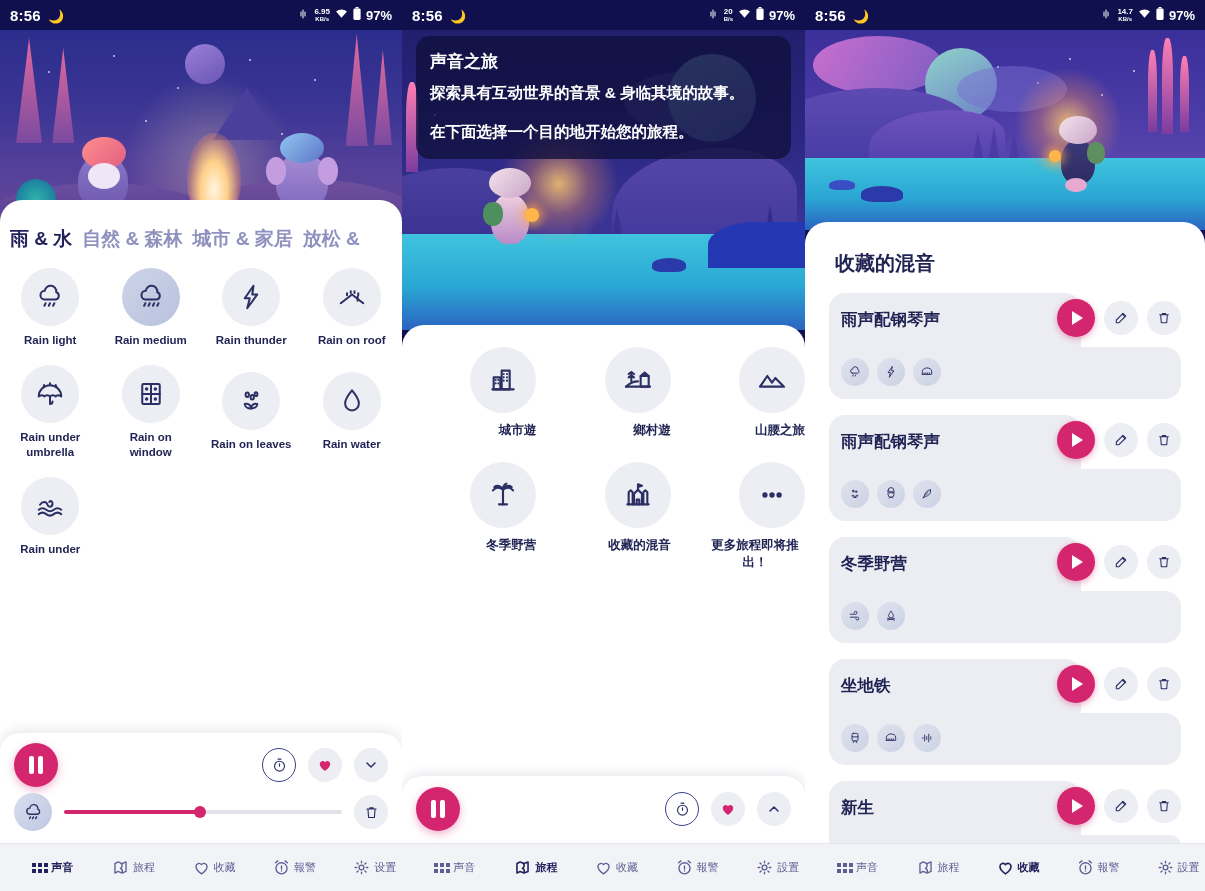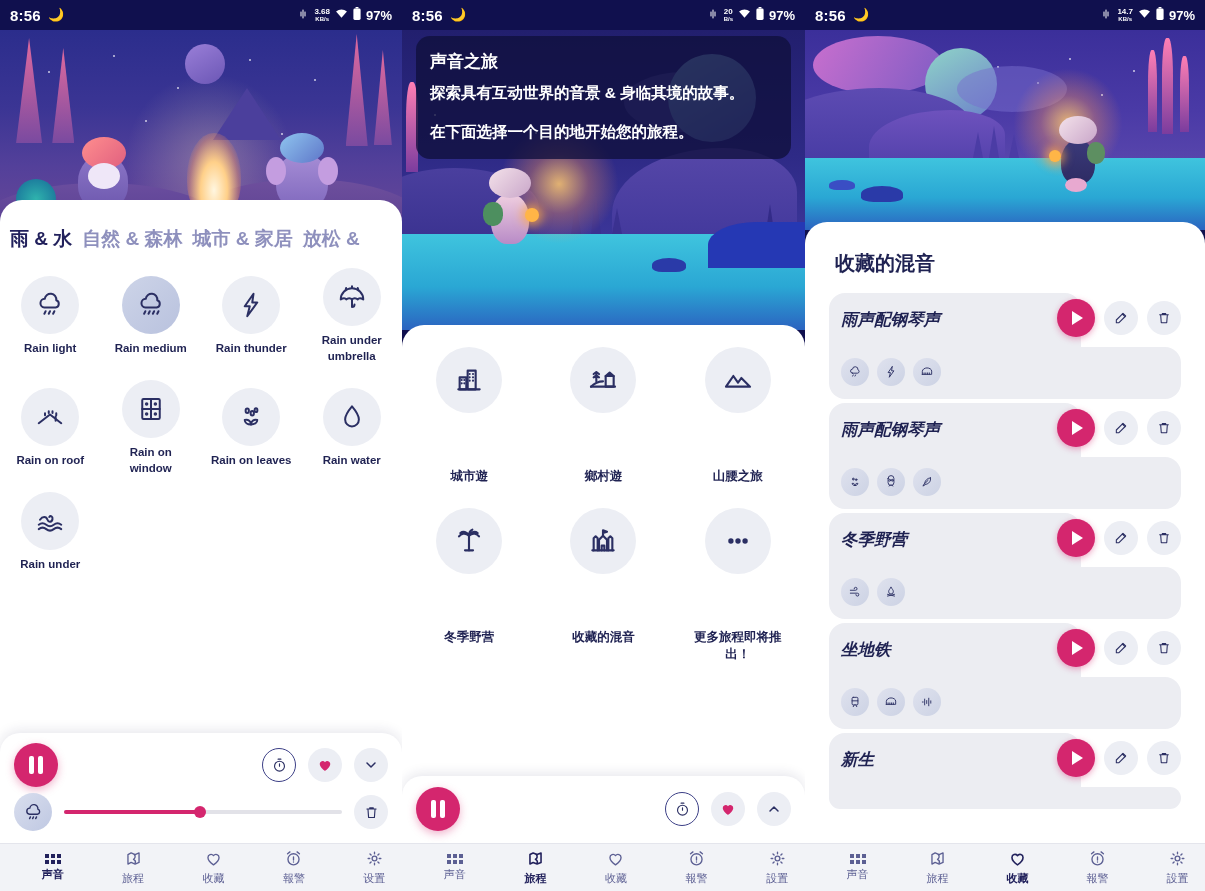--- a/index.html
+++ b/index.html
@@ -13,21 +13,21 @@
   .s1 { width: 402px; }
   .s2 { width: 403px; }
   .s3 { width: 400px; }
 
   
   .statusbar {
     position: absolute; top: 0; left: 0; right: 0; height: 30px;
     background: #10104e; color: #fff; display: flex; align-items: center;
     padding: 0 10px; z-index: 40; font-size: 14px; font-weight: bold;
   }
-  .sb-left { display: flex; align-items: flex-start; gap: 8px; }
+  .sb-left { display: flex; align-items: flex-end; gap: 8px; }
   .sb-time { font-size: 15px; letter-spacing: .2px; }
   .sb-moon { font-size: 13px; }
   .sb-right { margin-left: auto; display: flex; align-items: center; gap: 5px; font-size: 12px; }
   .sb-net { display: flex; flex-direction: column; align-items: center; line-height: 1; }
   .sb-net b { font-size: 8px; font-weight: bold; }
   .sb-net s { font-size: 6px; text-decoration: none; }
   .sb-batt { font-size: 13px; font-weight: bold; }
   .ic { display: inline-block; }
 
   
@@ -99,31 +99,31 @@
     position: absolute; left: 14px; right: 14px; top: 36px; z-index: 12;
     background: rgba(16,16,60,.78); border-radius: 14px; padding: 14px 14px 16px 14px;
     color: #fff;
   }
   .jtitle { font-size: 17px; font-weight: bold; margin-bottom: 9px; }
   .jsub { font-size: 15.5px; font-weight: bold; line-height: 1.45; }
   .jsub2 { font-size: 15.5px; font-weight: bold; margin-top: 18px; }
 
   
   .jgrid { display: flex; flex-wrap: wrap; padding: 22px 0 0 0; }
-  .jcell { width: 33.33%; display: flex; flex-direction: column; align-items: center; margin-bottom: 22px; gap: 46px; }
+  .jcell { width: 33.33%; display: flex; flex-direction: column; align-items: flex-end; margin-bottom: 22px; }
   .jdisc {
     width: 66px; height: 66px; border-radius: 50%; background: #eceef4;
     display: flex; align-items: center; justify-content: center; margin-bottom: 9px;
   }
   .jlabel { font-size: 12.5px; font-weight: bold; color: #1f2252; text-align: center; line-height: 1.4; max-width: 100px; }
 
   
   .fav-title { font-size: 20px; font-weight: bold; color: #1f2252; padding: 28px 0 16px 30px; }
   .fav-list { padding: 0 24px; }
-  .fav-card { position: relative; margin-bottom: 4px; font-style: italic; }
+  .fav-card { position: relative; margin-bottom: 16px; }
   .fav-top {
     background: #ecedf2; border-radius: 16px 16px 0 0;
     height: 54px; display: flex; align-items: center; padding: 0 12px;
     width: 252px;
   }
   .fav-name { font-size: 16.5px; font-weight: bold; color: #1f2252; }
   .fav-bot {
     background: #ecedf2; border-radius: 0 16px 16px 16px; padding: 10px 12px 12px 12px;
     display: flex; gap: 8px; min-height: 52px; align-items: center; width: 100%;
   }
@@ -179,21 +179,21 @@
     width: 12px; height: 12px; border-radius: 50%; background: #d4266e;
   }
 
   
   .nav {
     position: absolute; left: 0; right: 0; bottom: 0; height: 48px;
     background: #f2f3f7; display: flex; z-index: 30;
     border-top: 1px solid #e4e5ec;
   }
   .nav-item {
-    flex: 1; display: flex; flex-direction: column; align-items: center;
+    flex: 1; display: flex; flex-direction: row; align-items: center;
     justify-content: center; gap: 3px; padding-left: 25px;
   }
   .nav-label { font-size: 11px; color: #5c5f93; }
   .nav-item.active .nav-label { color: #22215c; font-weight: bold; }
   .nav-ico { stroke: #5c5f93; stroke-width: 1.7; fill: none; stroke-linecap: round; stroke-linejoin: round; }
   .nav-item.active .nav-ico { stroke: #22215c; stroke-width: 2; }
   .dots { display: grid; grid-template-columns: repeat(3,4px); gap: 2px; }
   .dots i { width: 4px; height: 4px; background: #5c5f93; display: block; }
   .nav-item.active .dots i { background: #22215c; }
 </style>
@@ -244,21 +244,21 @@
         <span class="sb-time">8:56</span>
         <span class="sb-moon ic">🌙</span>
       </div>
       <div class="sb-right">
         <span class="ic">
           <svg width="12" height="12" viewBox="0 0 24 24">
               <path d="M12 4v16M8 8v8M16 8v8" stroke="#fff" stroke-width="2" fill="none" stroke-linecap="round"></path>
             </svg>
         </span>
         <span class="sb-net">
-          <b>3.68</b>
+          <b>6.95</b>
             <s>KB/s</s>
         </span>
         <span class="ic">
           <svg width="13" height="13" viewBox="0 0 24 24">
               <path d="M2 8.5C5 5.8 8.4 4.5 12 4.5s7 1.3 10 4L12 20 2 8.5z" fill="#fff"></path>
             </svg>
         </span>
         <span class="ic">
           <svg width="8" height="13" viewBox="0 0 10 18">
               <rect x="0" y="2" width="10" height="16" rx="2" fill="#fff"></rect>
@@ -300,36 +300,36 @@
           <div class="sdisc">
             <svg width="30" height="30" viewBox="0 0 24 24" class="ico">
                 <path d="M14 3L7 13h4l-2 8 8-11h-4l1-7z"></path>
               </svg>
           </div>
           <div class="slabel">Rain thunder</div>
         </div>
         <div class="scell">
           <div class="sdisc">
             <svg width="30" height="30" viewBox="0 0 24 24" class="ico">
+                <path d="M3 17l9-7 9 7"></path>
+                <path d="M8 10.5V9M11 8.8V7.4M14 8.8V7.4M17 10.5V9"></path>
+                <path d="M16.5 11.5v3.5"></path>
+              </svg>
+          </div>
+          <div class="slabel">Rain on roof</div>
+        </div>
+        <div class="scell">
+          <div class="sdisc">
+            <svg width="30" height="30" viewBox="0 0 24 24" class="ico">
                 <path d="M3 14a9 9 0 0118 0c-2-1.4-3.6-1.4-4.5 0-1-1.4-3.5-1.4-4.5 0-1-1.4-3.5-1.4-4.5 0C6.6 12.6 5 12.6 3 14z"></path>
                 <path d="M12 14v6a2 2 0 002-2"></path>
                 <path d="M7 6l.3-1.2M12 4.6V3.4M17 6l-.4-1.2"></path>
               </svg>
           </div>
           <div class="slabel">Rain under umbrella</div>
-        </div>
-        <div class="scell">
-          <div class="sdisc">
-            <svg width="30" height="30" viewBox="0 0 24 24" class="ico">
-                <path d="M3 17l9-7 9 7"></path>
-                <path d="M8 10.5V9M11 8.8V7.4M14 8.8V7.4M17 10.5V9"></path>
-                <path d="M16.5 11.5v3.5"></path>
-              </svg>
-          </div>
-          <div class="slabel">Rain on roof</div>
         </div>
         <div class="scell">
           <div class="sdisc">
             <svg width="30" height="30" viewBox="0 0 24 24" class="ico">
                 <rect x="5" y="4" width="14" height="16" rx="1"></rect>
                 <path d="M12 4v16M5 12h14"></path>
                 <circle cx="8.5" cy="8" r=".6" fill="#2b2f63"></circle>
                 <circle cx="15.5" cy="8" r=".6" fill="#2b2f63"></circle>
                 <circle cx="8.5" cy="16" r=".6" fill="#2b2f63"></circle>
                 <circle cx="15.5" cy="16" r=".6" fill="#2b2f63"></circle>

